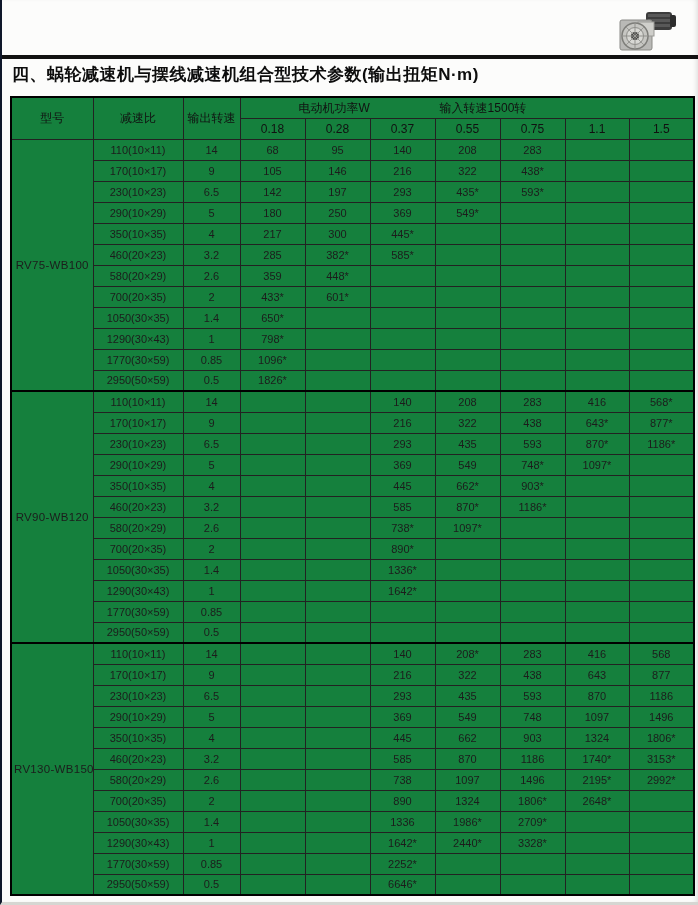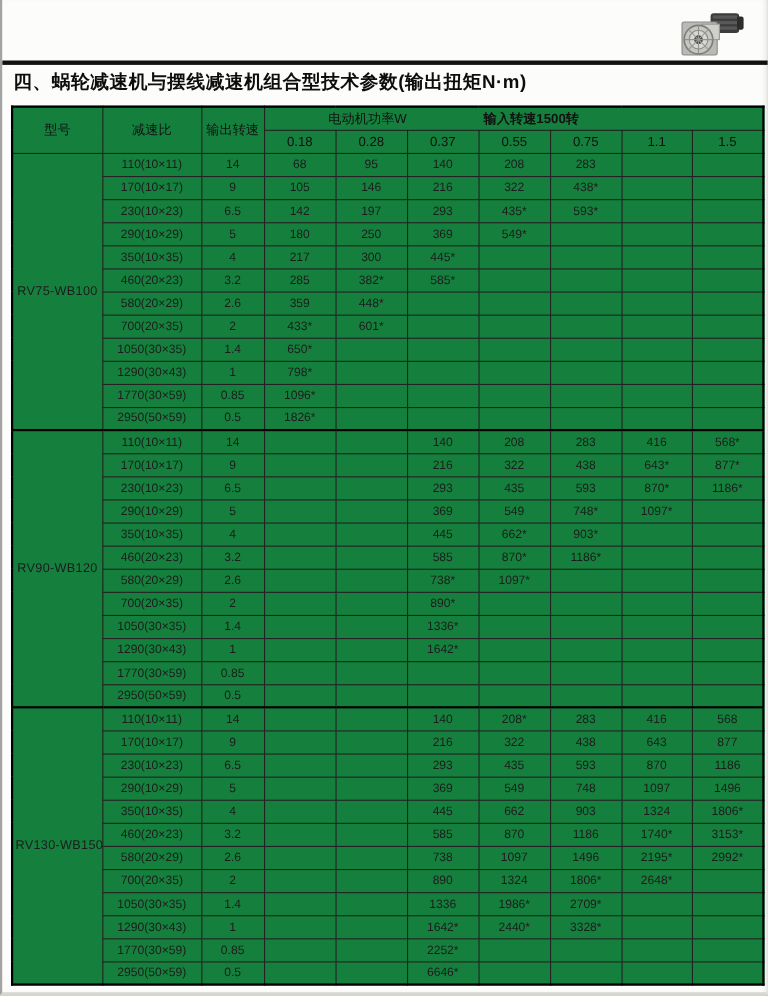--- a/index.html
+++ b/index.html
@@ -6,21 +6,21 @@
   html, body { background: #e9e9e6; }
   body { font-family: "Liberation Sans", "DejaVu Sans", sans-serif; }
 
   .page {
     position: relative;
     width: 698px;
     height: 905px;
     margin: 0 auto;
     background: #fcfcfb;
     overflow: hidden;
-    border-left: 2px solid #a3a3a3;
+    border-left: 2px solid #0f172a;
     border-bottom: 3px solid #d6d6d2;
     box-shadow: inset -4px 0 6px -4px rgba(0,0,0,.18);
   }
 
   
   .top-band {
     position: absolute;
     top: 0; left: 0; right: 0;
     height: 55px;
   }
@@ -85,21 +85,20 @@
     left: 10px; top: 50%;
     transform: translateY(-50%);
     font-size: 12px;
     margin-left: 48px;
   }
   th.power-merged .input-speed-label {
     position: absolute;
     left: 44%; top: 50%;
     transform: translateY(-50%);
     font-size: 12px;
-    font-weight: bold;
   }
   td.model-cell {
     font-size: 11.5px;
     color: #2a2a2a;
     letter-spacing: 0.3px;
   }
   td.ratio-cell { font-size: 11px; color: #222; }
   td.speed-cell { font-size: 11px; color: #222; }
   td.value-cell { font-size: 11px; color: #2e2e2e; }
   tr.group-start td { border-top: 2px solid #000; }

